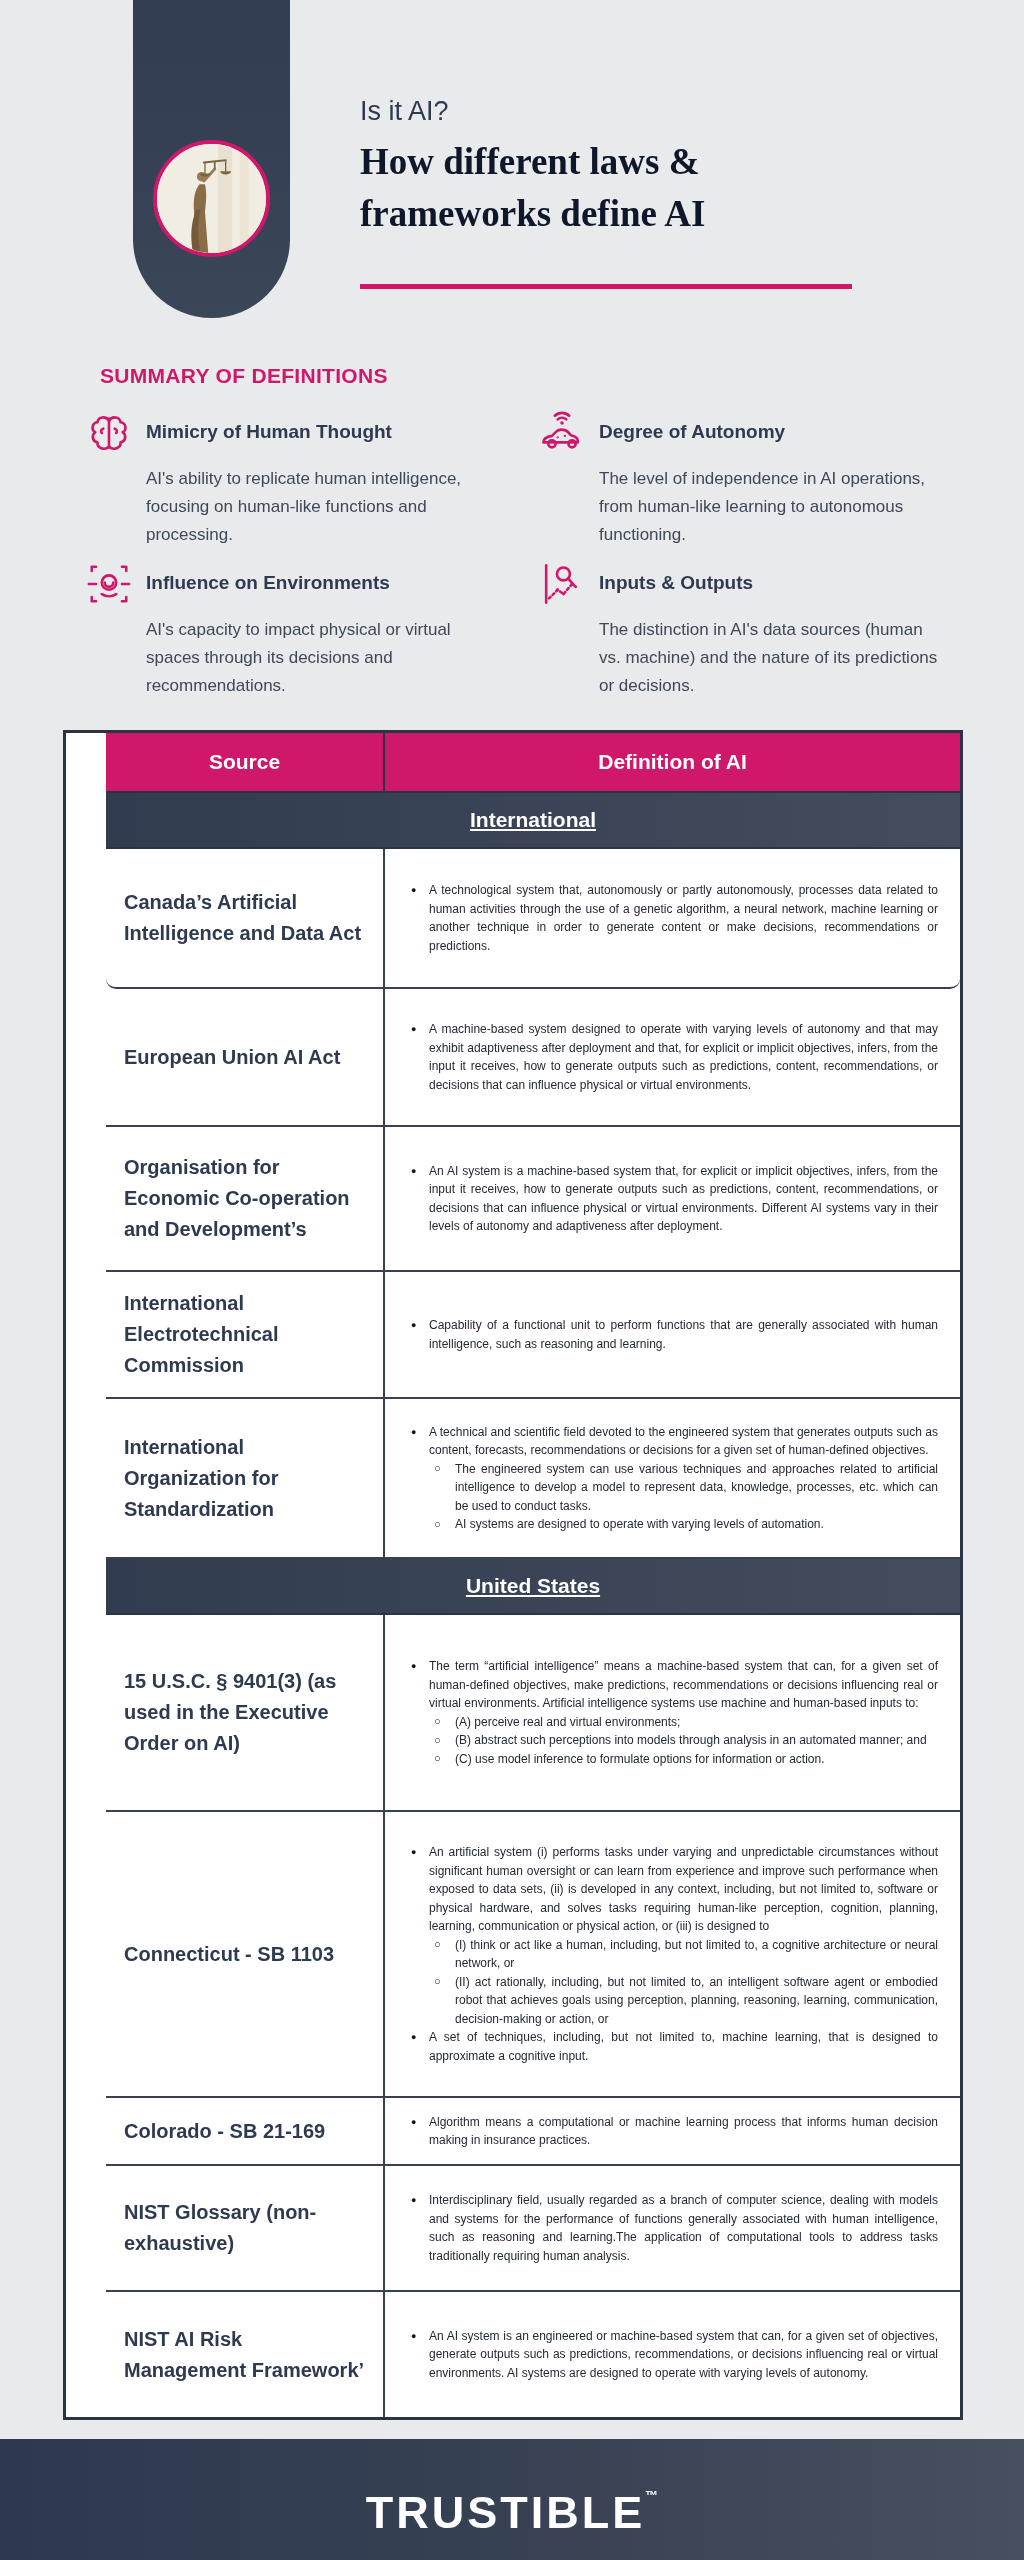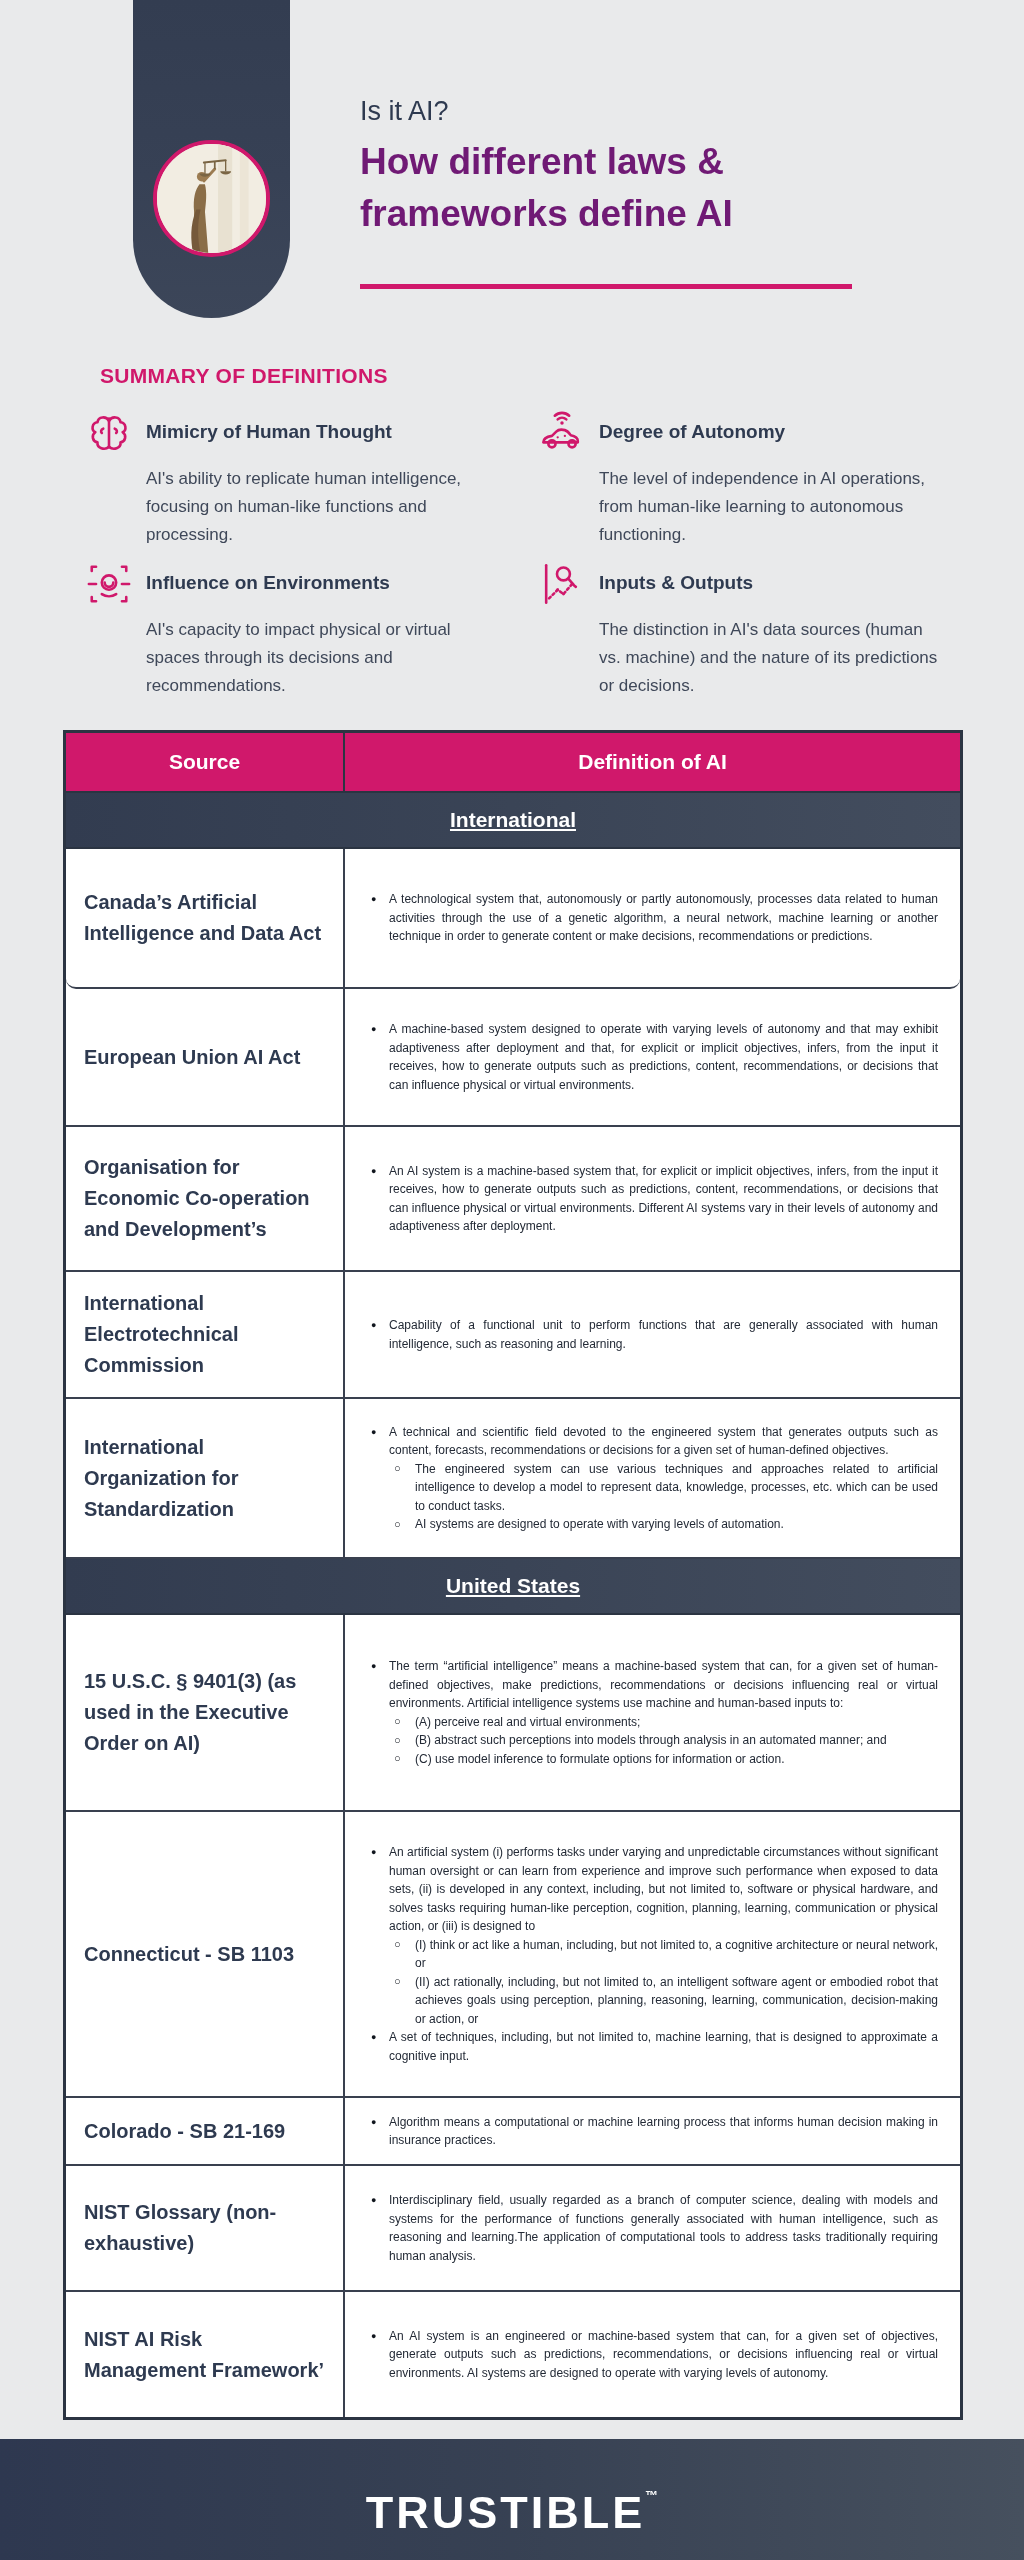--- a/index.html
+++ b/index.html
@@ -21,21 +21,21 @@
     position:absolute; left:20px; top:140px; width:117px; height:117px;
     border-radius:50%; border:4px solid #d0186b; overflow:hidden; background:#f2ede2;
   }
   .avatar svg { display:block; width:100%; height:100%; }
   .eyebrow {
     position:absolute; left:360px; top:96px;
     font-size:27px; color:#2e3a50; font-weight:400;
   }
   .main-title {
     position:absolute; left:360px; top:136px;
-    font-size:37px; line-height:52px; font-weight:700; color:#701a75;
+    font-size:37px; line-height:52px; font-weight:700; color:#0f172a;font-family:Liberation Serif, serif;
   }
   .title-rule {
     position:absolute; left:360px; top:284px; width:492px; height:5px;
     background:#d0186b;
   }
 
   
   .summary { padding-top:44px; }
   .summary-heading {
     margin-left:100px; font-size:21px; font-weight:700; color:#d0186b;
@@ -50,21 +50,21 @@
   .sum-icon svg { width:46px; height:46px; display:block; }
   .sum-title { font-size:19px; font-weight:700; color:#2e3a50; align-self:center; }
   .sum-body {
     grid-column:2; font-size:17px; line-height:28px; color:#3f4859;
     margin-top:9px; padding-right:28px;
   }
 
   
   .def-table {
     margin:30px 61px 0 63px; width:900px;
-    border:3px solid #2b3442; background:#fff;
+    border:3px solid #2b3442; background:#fff;padding-left:40px;
   }
   .t-head {
     display:grid; grid-template-columns:279px 1fr; background:#d0186b;
     border-bottom:2px solid #2b3442;
   }
   .t-head .hcell {
     color:#ffffff; font-size:21px; font-weight:700; text-align:center;
     padding:17px 8px;
   }
   .t-head .hcell:first-child { border-right:2px solid #2b3442; }

